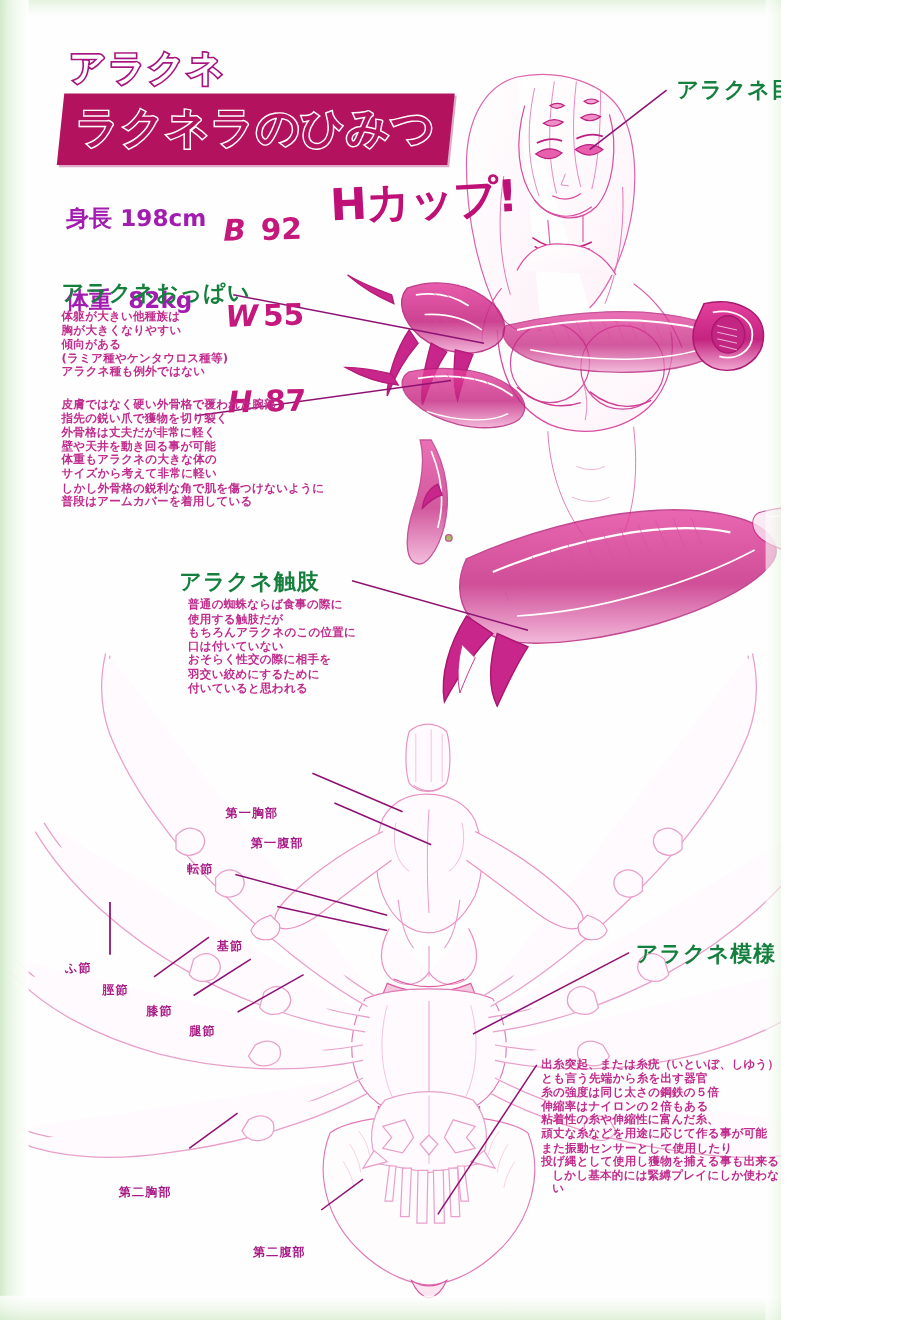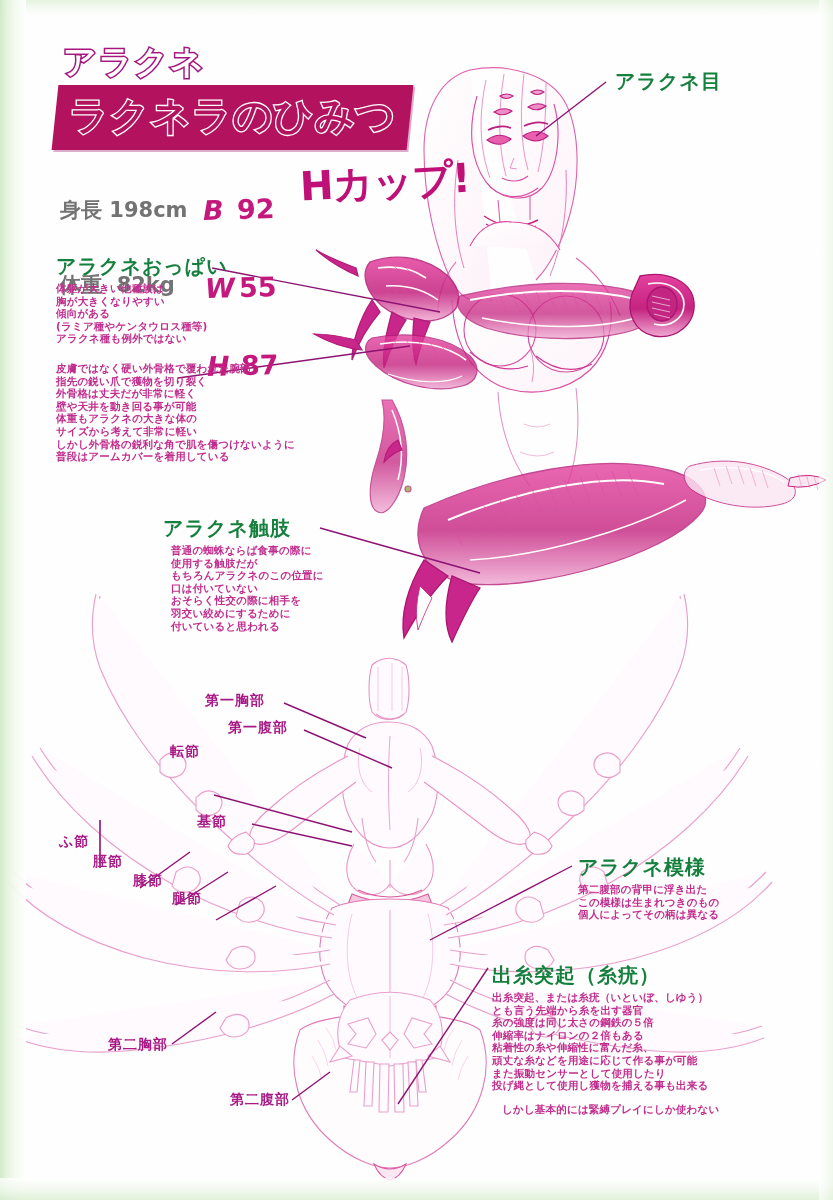--- a/index.html
+++ b/index.html
@@ -2,21 +2,21 @@
 <html><head>
 <meta charset="utf-8">
 <style>
   html,body{margin:0;padding:0;background:#ffffff;}
   body{
     font-family:"DejaVu Sans","Liberation Sans",sans-serif;
     -webkit-font-smoothing:none;
   }
   #page{
     position:relative;
-    width:833px;height:1200px;
+    width:710px;height:1200px;
     overflow:hidden;
     background:#fefefe;
   }
   
   .scan-edge{position:absolute;pointer-events:none;}
   .edge-left{left:0;top:0;width:26px;height:1200px;
     background:linear-gradient(to right,#cfe8c8 0%,#e2f2dc 22%,#f2faee 55%,#ffffff 100%);
     opacity:.95;}
   .edge-top{left:0;top:0;width:833px;height:16px;
     background:linear-gradient(to bottom,#dff0d8 0%,#f1f8ee 45%,#ffffff 100%);
@@ -48,23 +48,23 @@
     display:block;
     transform:skewX(6deg);
     font-size:39px;font-weight:bold;letter-spacing:1px;
     color:#b3125f;
     -webkit-text-stroke:2.6px #ffffff;
     paint-order:stroke fill;
     white-space:nowrap;
   }
 
   .stats{
-    position:absolute;left:60px;top:148px;
+    position:absolute;left:60px;top:136px;
     font-size:21px;line-height:25px;
-    color:#737373;font-weight:bold;
+    color:#a21caf;font-weight:bold;
     white-space:pre;
   }
   .stats .num{letter-spacing:0px;}
 
   .measures{
     position:absolute;left:205px;top:145px;
     font-size:27px;line-height:26px;
     color:#c4187c;font-weight:bold;
     font-family:"DejaVu Sans","Liberation Sans",sans-serif;
     white-space:pre;
@@ -88,22 +88,22 @@
     letter-spacing:1px;white-space:nowrap;margin-bottom:2px;
   }
   .ann .body{
     font-size:10.5px;line-height:12.6px;color:#c12d8e;
     white-space:pre-line;font-weight:bold;
     letter-spacing:.2px;
   }
 
   .leglabel{
     position:absolute;
-    font-size:14px;font-weight:bold;color:#a81a86;
-    letter-spacing:1px;white-space:nowrap;
+    font-size:11px;font-weight:bold;color:#a81a86;
+    letter-spacing:1px;white-space:nowrap;margin-top:40px;
   }
 
   svg.art{position:absolute;left:0;top:0;width:833px;height:1200px;pointer-events:none;}
 </style>
 </head>
 <body>
 
 <div id="page">
 
   <svg class="art" viewBox="0 0 833 1200">
@@ -493,36 +493,32 @@
 使用する触肢だが
 もちろんアラクネのこの位置に
 口は付いていない
 おそらく性交の際に相手を
 羽交い絞めにするために
 付いていると思われる</div>
   </div>
 
   <div class="ann" style="left:578px;top:854px;">
     <div class="head">アラクネ模様</div>
-    <div class="body">第二腹部の背甲に浮き出た
-この模様は生まれつきのもの
-個人によってその柄は異なる</div>
   </div>
 
   <div class="ann" style="left:492px;top:962px;">
-    <div class="head">出糸突起（糸疣）</div>
     <div class="body">出糸突起、または糸疣（いといぼ、しゆう）
 とも言う先端から糸を出す器官
 糸の強度は同じ太さの鋼鉄の５倍
 伸縮率はナイロンの２倍もある
 粘着性の糸や伸縮性に富んだ糸、
 頑丈な糸などを用途に応じて作る事が可能
 また振動センサーとして使用したり
 投げ縄として使用し獲物を捕える事も出来る</div>
-    <div class="body" style="margin-top:11px;padding-left:10px">しかし基本的には緊縛プレイにしか使わない</div>
+    <div class="body" style="padding-left:10px">しかし基本的には緊縛プレイにしか使わない</div>
   </div>
 
   <div class="leglabel" style="left:205px;top:692px;">第一胸部</div>
   <div class="leglabel" style="left:228px;top:719px;">第一腹部</div>
   <div class="leglabel" style="left:170px;top:743px;">転節</div>
   <div class="leglabel" style="left:197px;top:813px;">基節</div>
   <div class="leglabel" style="left:59px;top:833px;">ふ節</div>
   <div class="leglabel" style="left:93px;top:853px;">脛節</div>
   <div class="leglabel" style="left:133px;top:872px;">膝節</div>
   <div class="leglabel" style="left:172px;top:890px;">腿節</div>

